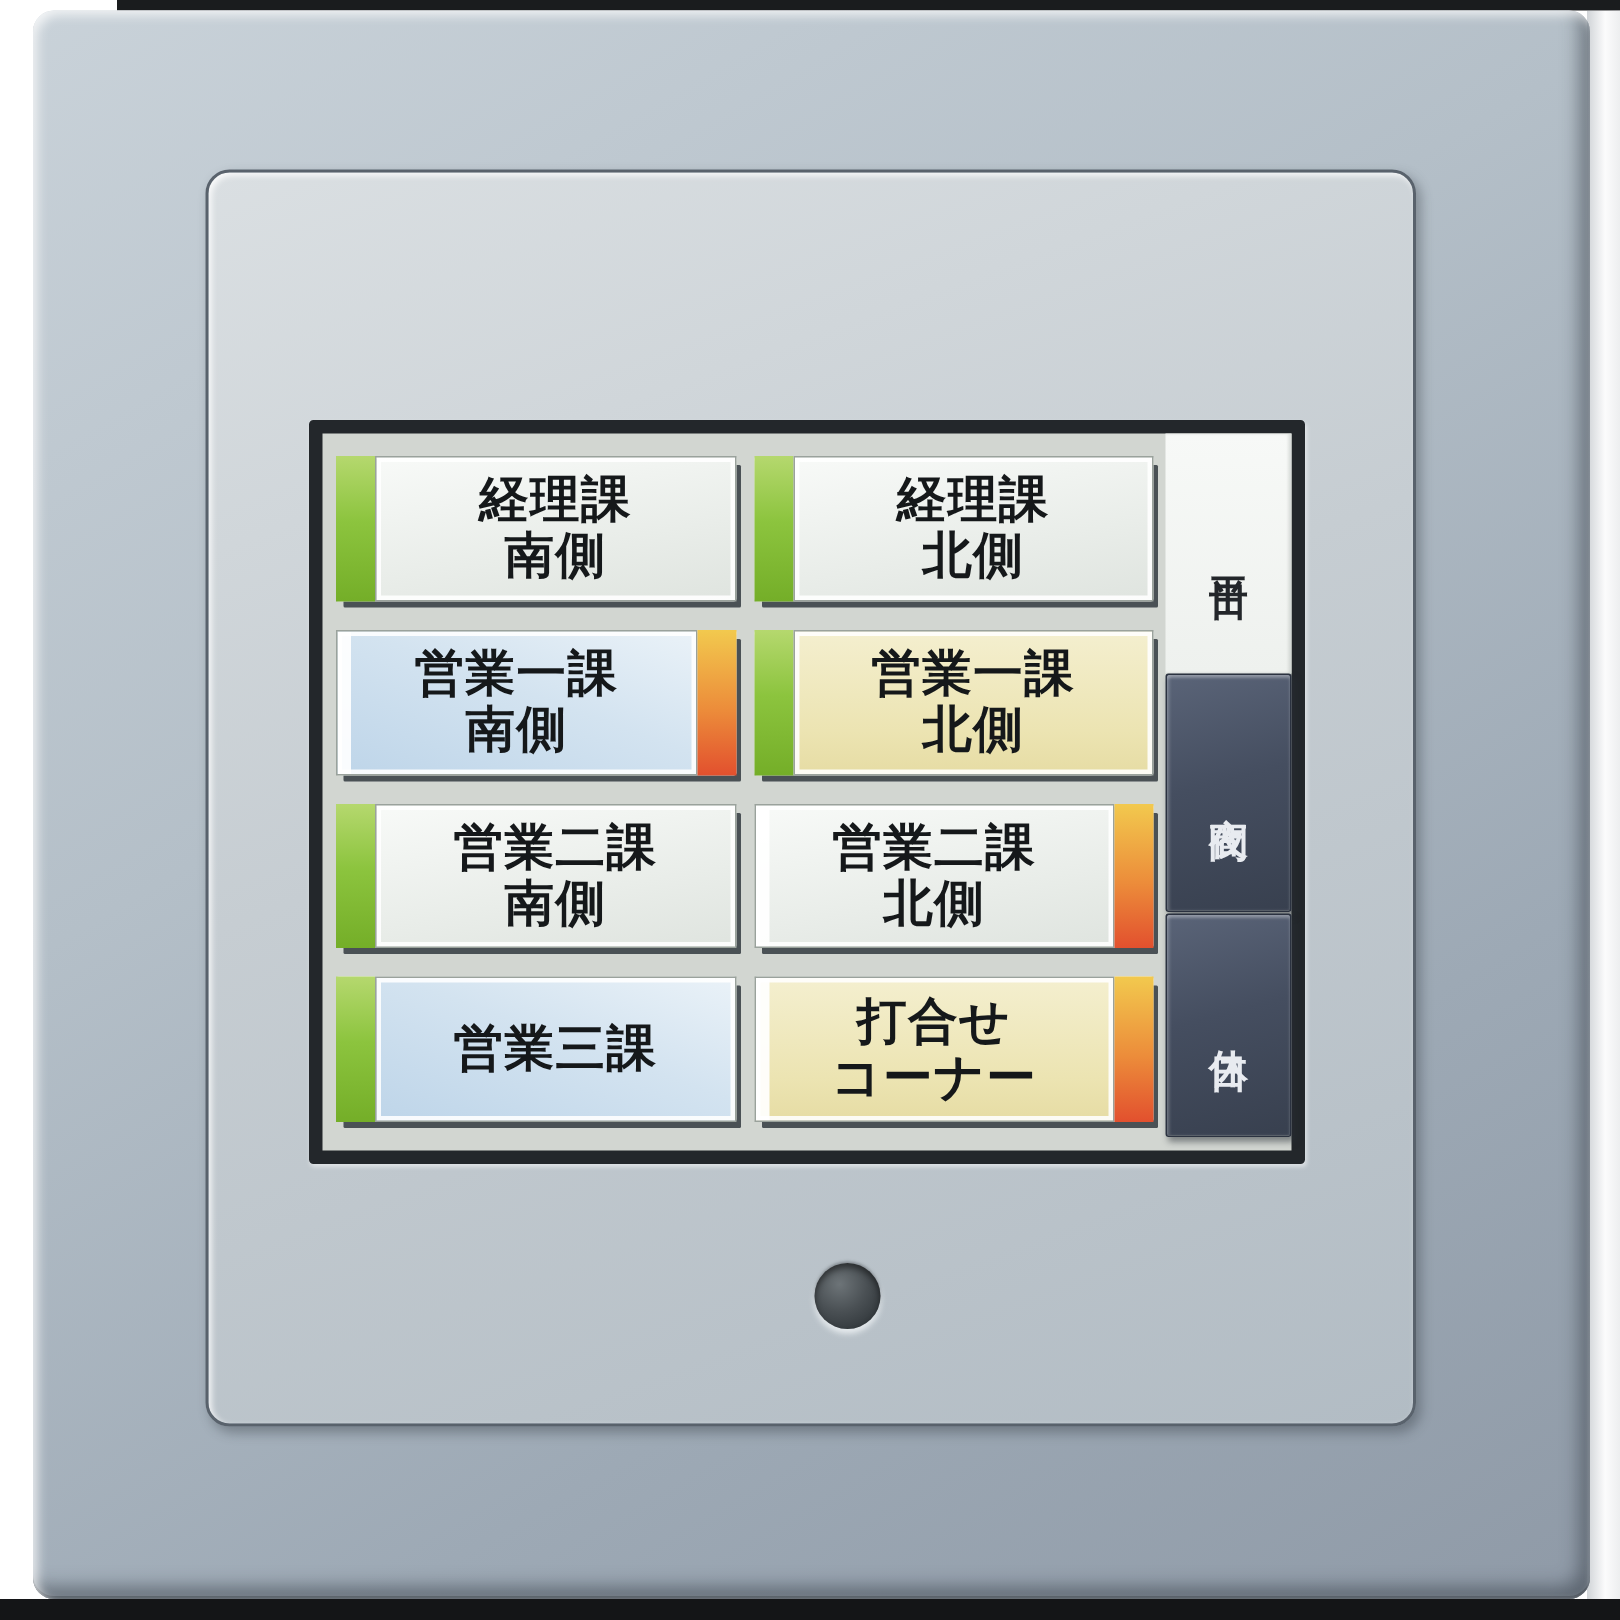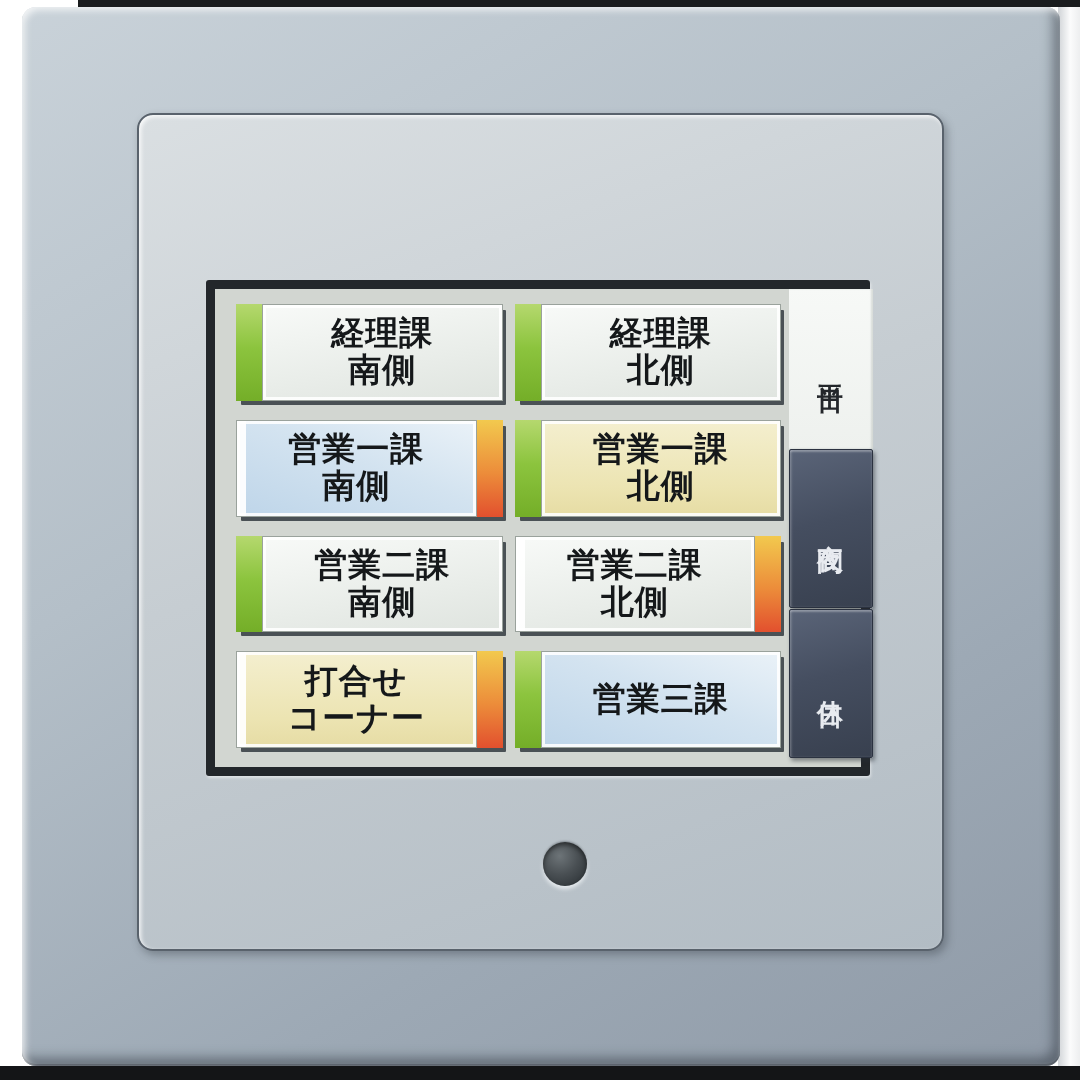--- a/index.html
+++ b/index.html
@@ -30,21 +30,21 @@
     border:2px solid #59626c;
     box-shadow:inset 2px 2px 4px rgba(255,255,255,0.85), 3px 4px 8px rgba(55,62,70,0.4);
   }
 
   
   .screen{
     position:absolute;left:67px;top:165px;width:646px;height:478px;
     border:9px solid #23272b;border-radius:3px;background:#d2d6d1;
     box-shadow:1px 2px 3px rgba(255,255,255,0.5);
   }
-  .screen-inner{position:absolute;left:12px;top:0;width:646px;height:478px;display:flex;}
+  .screen-inner{position:absolute;left:0;top:0;width:646px;height:478px;display:flex;}
 
   
   .btn-area{
     width:562px;box-sizing:border-box;
     display:grid;grid-template-columns:1fr 1fr;grid-template-rows:repeat(4,1fr);
     gap:19px 12px;padding:15px 8px 19px 9px;
   }
   .btn{
     position:relative;display:flex;border-radius:2px;cursor:pointer;
     box-shadow:4px 5px 0 -1px rgba(50,57,63,0.85), inset 0 2px 0 rgba(255,255,255,0.9);
@@ -142,33 +142,33 @@
             </div>
 
             <div class="btn stripe-right stripe-orange face-white">
               <div class="stripe"></div>
               <div class="face">
                 <span>営業二課</span>
                 <span>北側</span>
               </div>
             </div>
 
+            <div class="btn stripe-left stripe-green face-blue">
+              <div class="stripe"></div>
+              <div class="face">
+                <span>営業三課</span>
+                <span></span>
+              </div>
+            </div>
+
             <div class="btn stripe-right stripe-orange face-yellow">
               <div class="stripe"></div>
               <div class="face">
                 <span>打合せ</span>
                 <span>コーナー</span>
-              </div>
-            </div>
-
-            <div class="btn stripe-left stripe-green face-blue">
-              <div class="stripe"></div>
-              <div class="face">
-                <span>営業三課</span>
-                <span></span>
               </div>
             </div>
 
           </div>
 
           <div class="tab-rail">
             <div class="tab tab-active">
               <span class="vtext">平日</span>
             </div>
             <div class="tab tab-dark tab-night">

